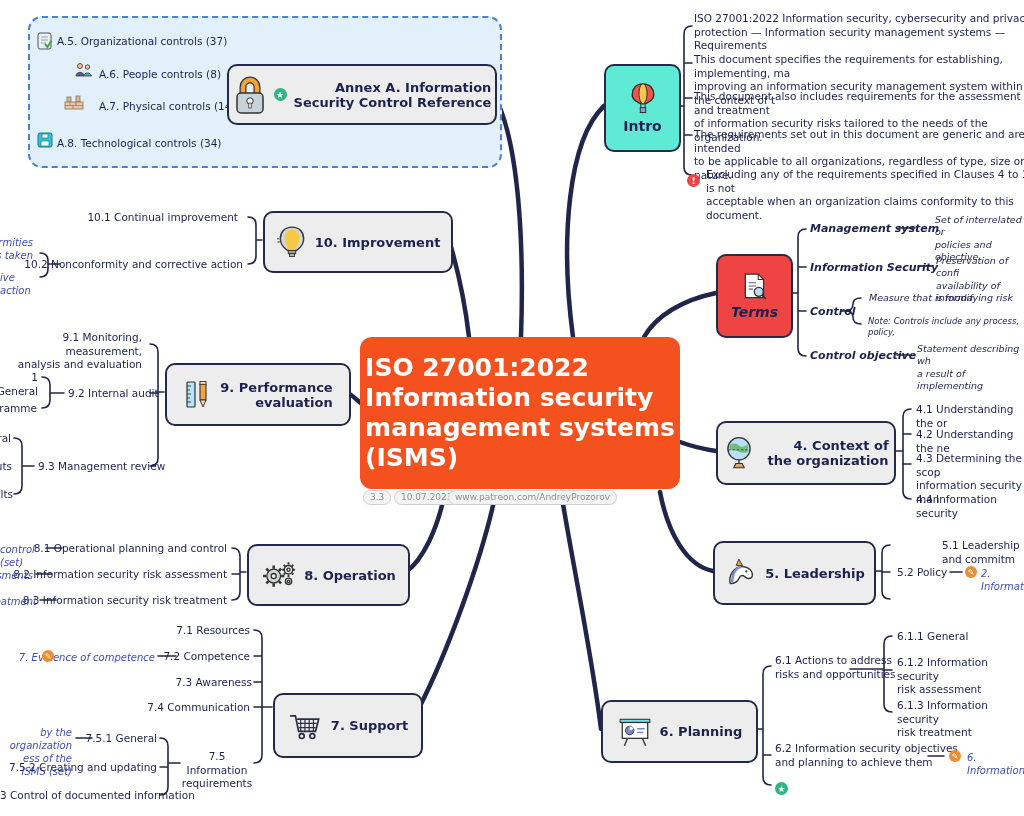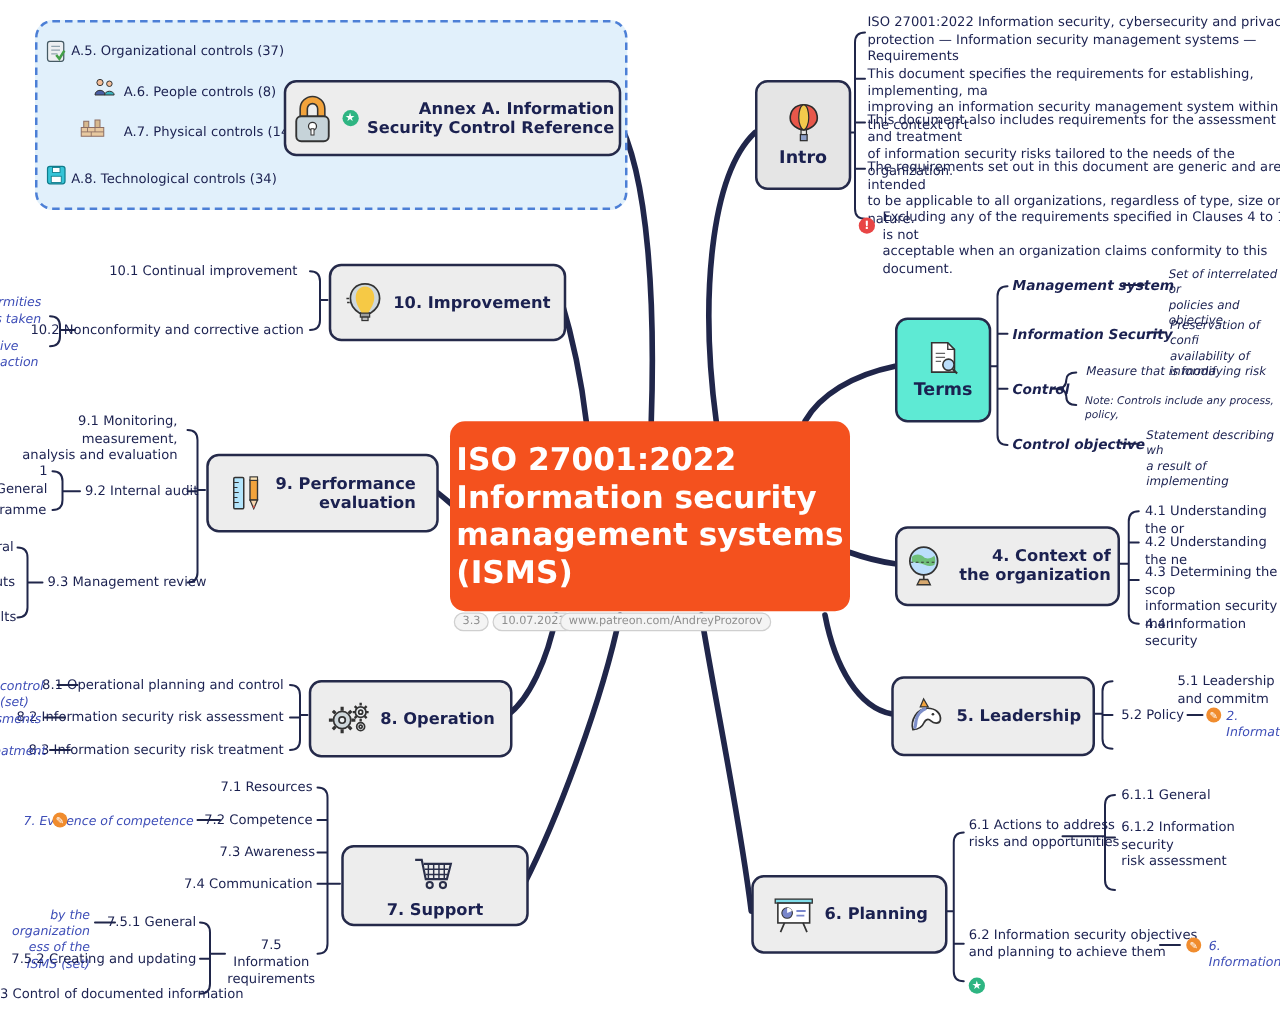--- a/index.html
+++ b/index.html
@@ -14,26 +14,26 @@
   .def{font-style:italic;font-size:9.5px;}
   .note{font-style:italic;font-size:8.5px;}
   .node{position:absolute;background:#EDEDED;border:2px solid #252A4A;border-radius:10px;
         display:flex;align-items:center;justify-content:center;gap:7px;
         font-weight:bold;font-size:13px;color:#1B2150;z-index:3;}
   .node .t{white-space:pre-line;text-align:right;}
   .vert{flex-direction:column;gap:2px;}
   #annex-group{position:absolute;left:28px;top:16px;width:470px;height:148px;
         background:#E1F0FB;border:2px dashed #4C7FD6;border-radius:14px;z-index:1;}
   #annex-node{left:227px;top:64px;width:266px;height:57px;}
-  #intro-node{left:604px;top:64px;width:73px;height:84px;background:#e5e5e5;font-size:14px;}
-  #terms-node{left:716px;top:254px;width:73px;height:80px;background:#5eead4;font-size:14px;}
+  #intro-node{left:604px;top:64px;width:73px;height:84px;background:#5eead4;font-size:14px;}
+  #terms-node{left:716px;top:254px;width:73px;height:80px;background:#ef4444;font-size:14px;font-style:italic;}
   #context-node{left:716px;top:421px;width:176px;height:60px;gap:12px;}
   #leadership-node{left:713px;top:541px;width:159px;height:60px;}
   #planning-node{left:601px;top:700px;width:153px;height:59px;}
-  #support-node{left:273px;top:676px;width:146px;height:61px;flex-direction:column;}
+  #support-node{left:273px;top:693px;width:146px;height:61px;}
   #operation-node{left:247px;top:544px;width:159px;height:58px;}
   #performance-node{left:165px;top:363px;width:182px;height:59px;}
   #improvement-node{left:263px;top:211px;width:186px;height:58px;}
   #center-node{position:absolute;left:360px;top:337px;width:320px;height:152px;background:#F4511E;
         border-radius:12px;display:flex;align-items:center;justify-content:center;z-index:3;}
   #center-node .t{color:#fff;font-weight:bold;font-size:25px;line-height:1.2;white-space:pre-line;}
   .pill{position:absolute;background:#F4F4F4;border:1px solid #CFCFCF;border-radius:8px;
         color:#8F8F8F;font-size:9px;line-height:13px;padding:0 6px;z-index:4;}
   .badge{position:absolute;border-radius:50%;color:#fff;display:flex;align-items:center;
         justify-content:center;z-index:3;}
@@ -239,20 +239,22 @@
           <path d="M10 21 L7 28 M24 21 L27 28" stroke="#333" stroke-width="1.3"></path>
         </svg>
       </span>
     <span class="t">6. Planning</span>
   </div>
   <div class="lbl" style="left:775px;top:654px">6.1 Actions to address
 risks and opportunities</div>
   <div class="lbl" style="left:897px;top:630px">6.1.1 General</div>
   <div class="lbl" style="left:897px;top:656px">6.1.2 Information security
 risk assessment</div>
+  <div class="lbl" style="left:897px;top:699px">6.1.3 Information security
+risk treatment</div>
   <div class="lbl" style="left:775px;top:742px">6.2 Information security objectives
 and planning to achieve them</div>
   <span class="badge bg-orange b12" style="left:949px;top:750px">✎</span>
   <div class="lbl ref" style="left:967px;top:751px">6. Information</div>
   <span class="badge bg-green b13" style="left:775px;top:782px">★</span>
   <div class="lbl" style="left:797px;top:819px">6.3 Planning of changes</div>
 
   <div class="node" id="support-node">
     <span class="icon">
       <svg width="36" height="32" viewBox="0 0 34 30" fill="none" stroke="#2A2F4A" stroke-width="1.6">

